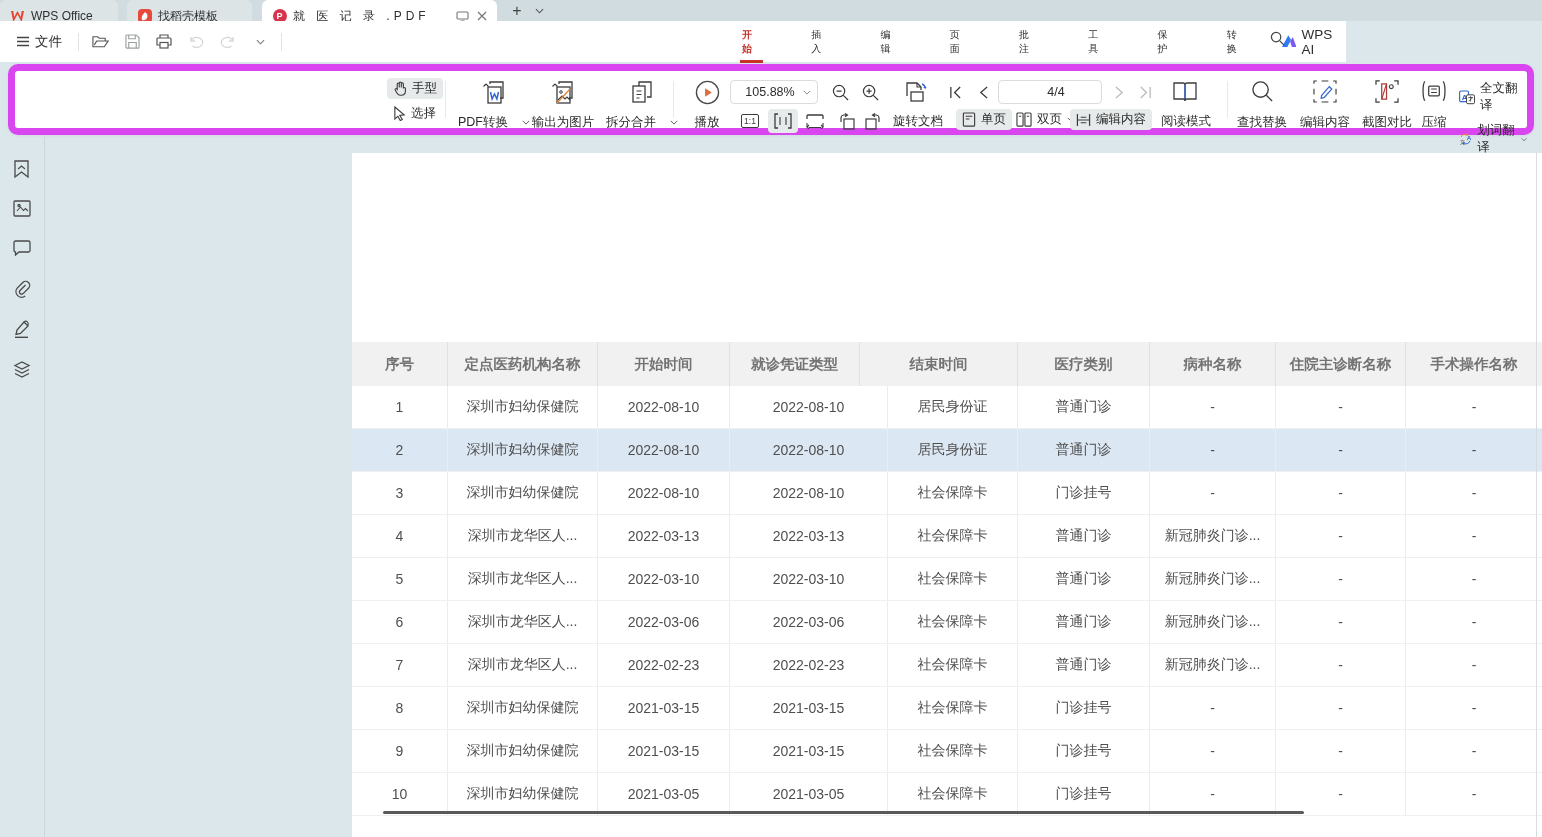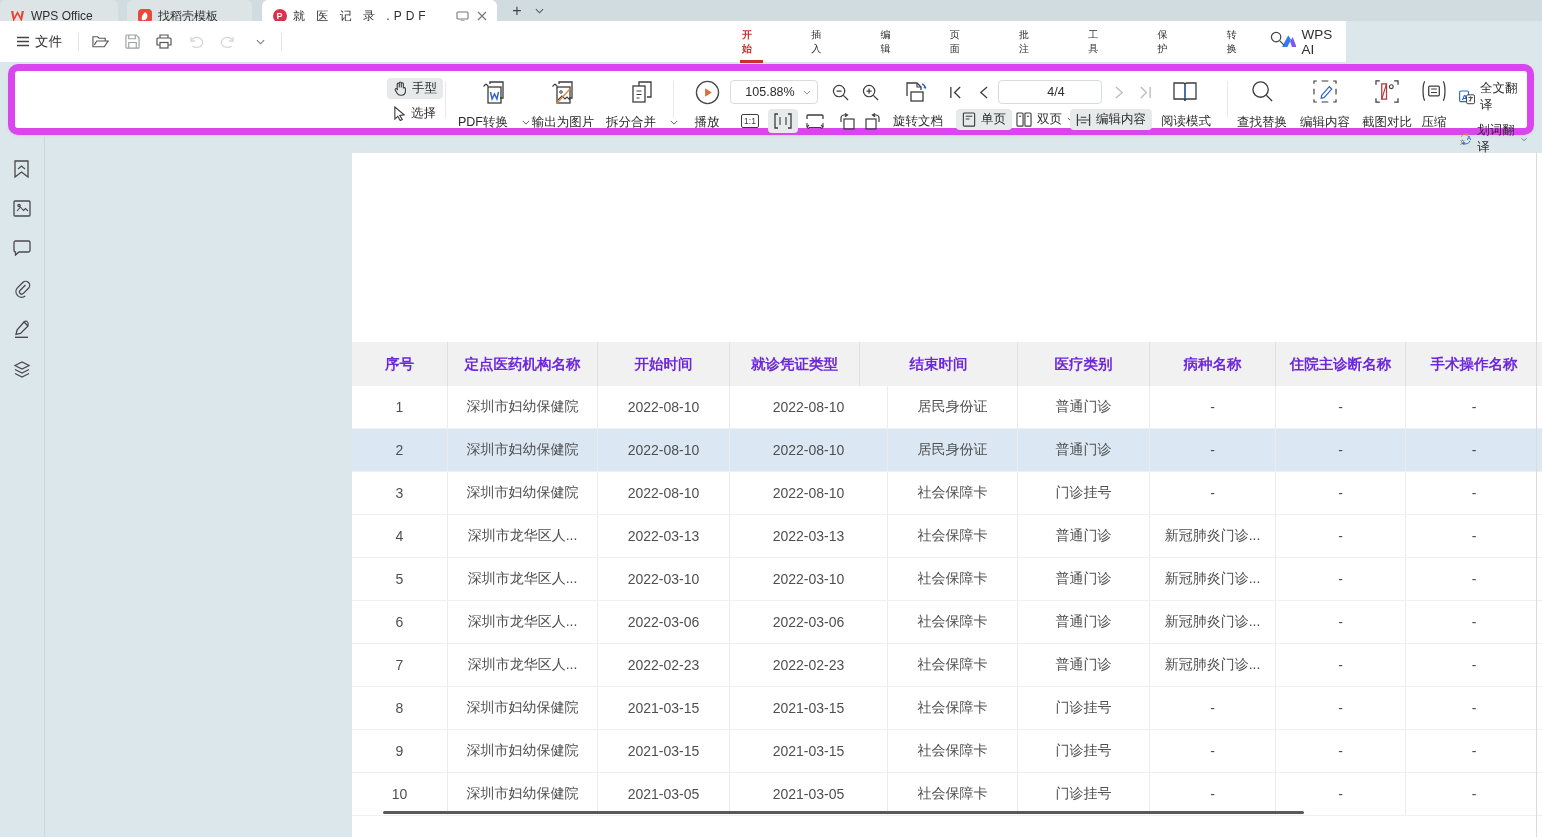--- a/index.html
+++ b/index.html
@@ -56,21 +56,21 @@
   .disabled { opacity:.35; }
 
   
   .side-rail-div { position:absolute; left:44px; top:137px; bottom:0; width:1px; background:#c9d6da; }
   .rail-ico { position:absolute; left:13px; width:19px; height:19px; cursor:pointer; }
   .page { position:absolute; left:352px; top:153px; width:1190px; height:684px; background:#fff; }
   .page-edge { position:absolute; left:1536px; top:153px; bottom:0; width:1px; background:#d7dcdd; }
 
   
   .dtable { position:absolute; left:0; top:189px; width:1190px; font-size:14px; color:#4f4f4f; }
-  .trh { display:flex; height:44px; background:#f1f1f1; font-weight:bold; color:#6d28d9; font-size:14.5px; }
+  .trh { display:flex; height:44px; background:#f1f1f1; font-weight:bold; color:#737373; font-size:14.5px; }
   .th { display:flex; align-items:center; justify-content:center; border-right:1px solid #e0e0e0; }
   .th:last-child { border-right:none; }
   .tr { display:flex; height:43px; background:#fff; border-bottom:1px solid #f0f0f0; }
   .tr.hl { background:#dbe7f3; }
   .td { display:flex; align-items:center; justify-content:center; border-right:1px solid #ececec; white-space:nowrap; overflow:hidden; }
   .td:last-child { border-right:none; }
   .c0{width:96px;} .c1{width:150px;} .c2{width:132px;} .c3{width:158px;} .c4{width:130px;}
   .c5{width:132px;} .c6{width:126px;} .c7{width:130px;} .c8{width:136px;}
   .scroll-line { position:absolute; left:31px; top:658px; width:921px; height:3px; background:#5a5a5a; border-radius:2px; }
 

